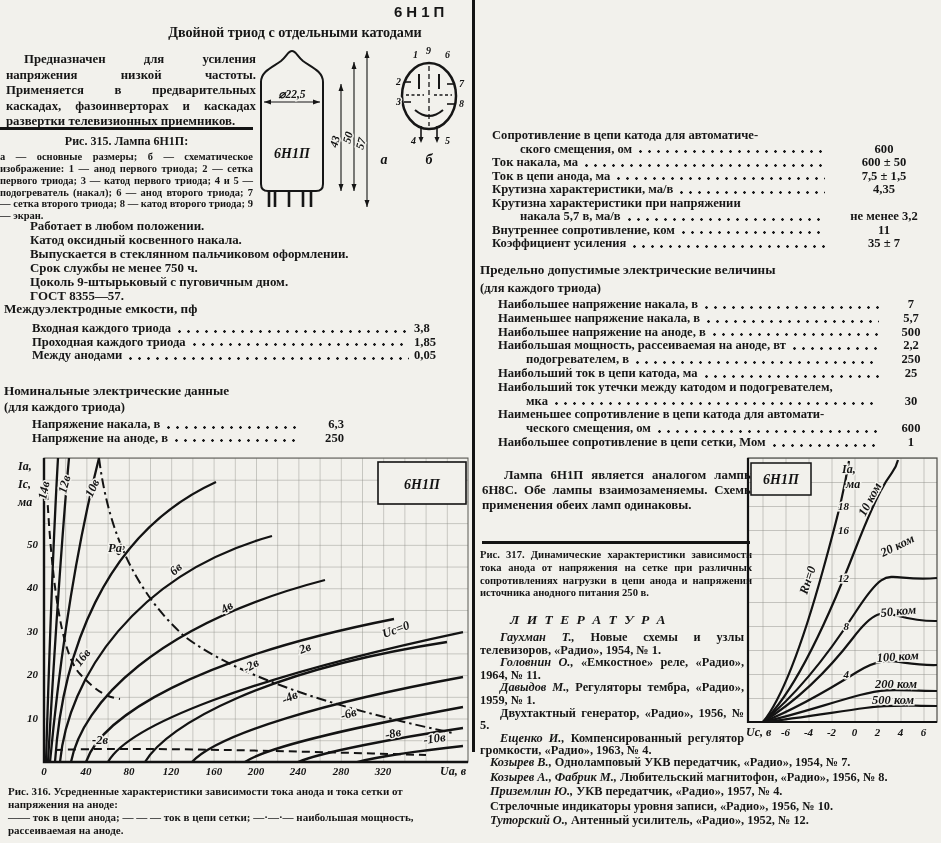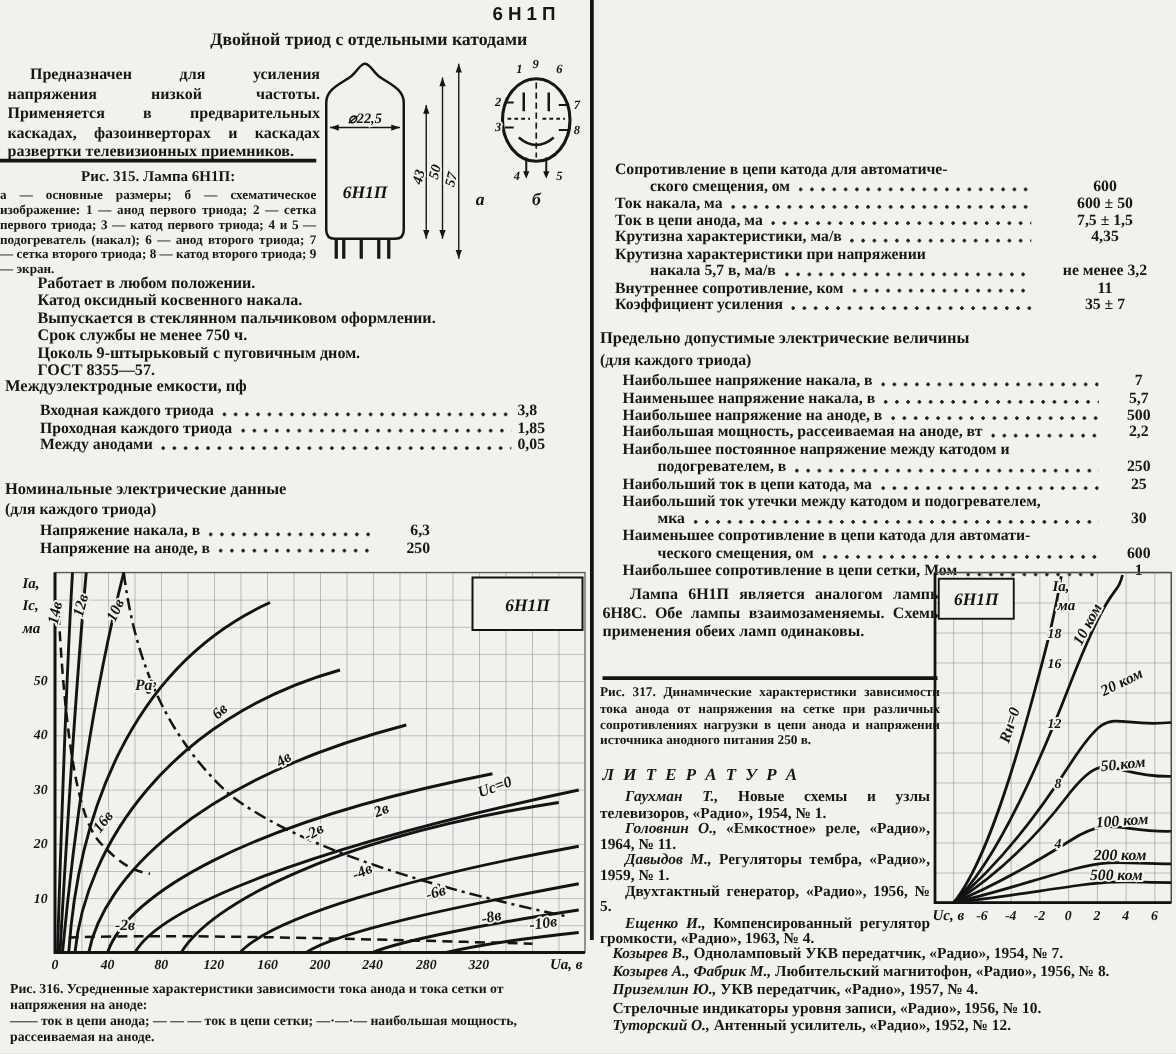--- a/index.html
+++ b/index.html
@@ -24,21 +24,21 @@
      background-size:9px 3px;background-repeat:repeat-x;}
   .row.cont .dots{background:none;}
   .row .val{white-space:nowrap;}
   .row.ind .lbl{padding-left:28px;}
   .caps-rows .val{min-width:46px;}
   .nom-rows .val{min-width:40px;text-align:right;}
   .el-rows .val{min-width:108px;text-align:center;}
   .lim-rows .val{min-width:54px;text-align:center;}
   .analog{font:700 12.8px/15.2px "Liberation Serif",serif;text-align:justify;text-indent:22px;margin:0;}
   .cap317{font:700 10.6px/12.8px "Liberation Serif",serif;text-align:justify;}
-  .lit-h{font:italic 700 13.5px "Liberation Serif",serif;letter-spacing:2px;}
+  .lit-h{font:italic 700 13.5px "Liberation Serif",serif;letter-spacing:2px;margin-left:28px;}
   .lit p{font:700 12.3px/12.6px "Liberation Serif",serif;text-align:justify;text-indent:20px;margin:0;}
   .lit.wide p{line-height:14.6px;}
   .lit i{font-style:italic;margin-top:47px;}
   svg{overflow:visible;}
   svg text{font-family:"Liberation Serif",serif;fill:#131313;paint-order:stroke;stroke:#f2f1ec;stroke-width:3px;}
   .tk{font:italic 700 11px "Liberation Serif",serif;}
   .cl{font:italic 700 12.5px "Liberation Serif",serif;}
   .cl2{font:italic 700 11.5px "Liberation Serif",serif;}
   .bx{font:italic 700 14px "Liberation Serif",serif;}
   .ax{font:italic 700 12px "Liberation Serif",serif;}
@@ -306,25 +306,20 @@
     <div class="row">
         <span class="lbl">Наибольшее напряжение на аноде, в</span>
         <span class="dots"></span>
         <span class="val">500</span>
       </div>
     <div class="row">
         <span class="lbl">Наибольшая мощность, рассеиваемая на аноде, вт</span>
         <span class="dots"></span>
         <span class="val">2,2</span>
       </div>
-    <div class="row cont">
-        <span class="lbl">Наибольшее постоянное напряжение между катодом и</span>
-        <span class="dots"></span>
-        <span class="val"></span>
-      </div>
     <div class="row ind">
         <span class="lbl">подогревателем, в</span>
         <span class="dots"></span>
         <span class="val">250</span>
       </div>
     <div class="row">
         <span class="lbl">Наибольший ток в цепи катода, ма</span>
         <span class="dots"></span>
         <span class="val">25</span>
       </div>

